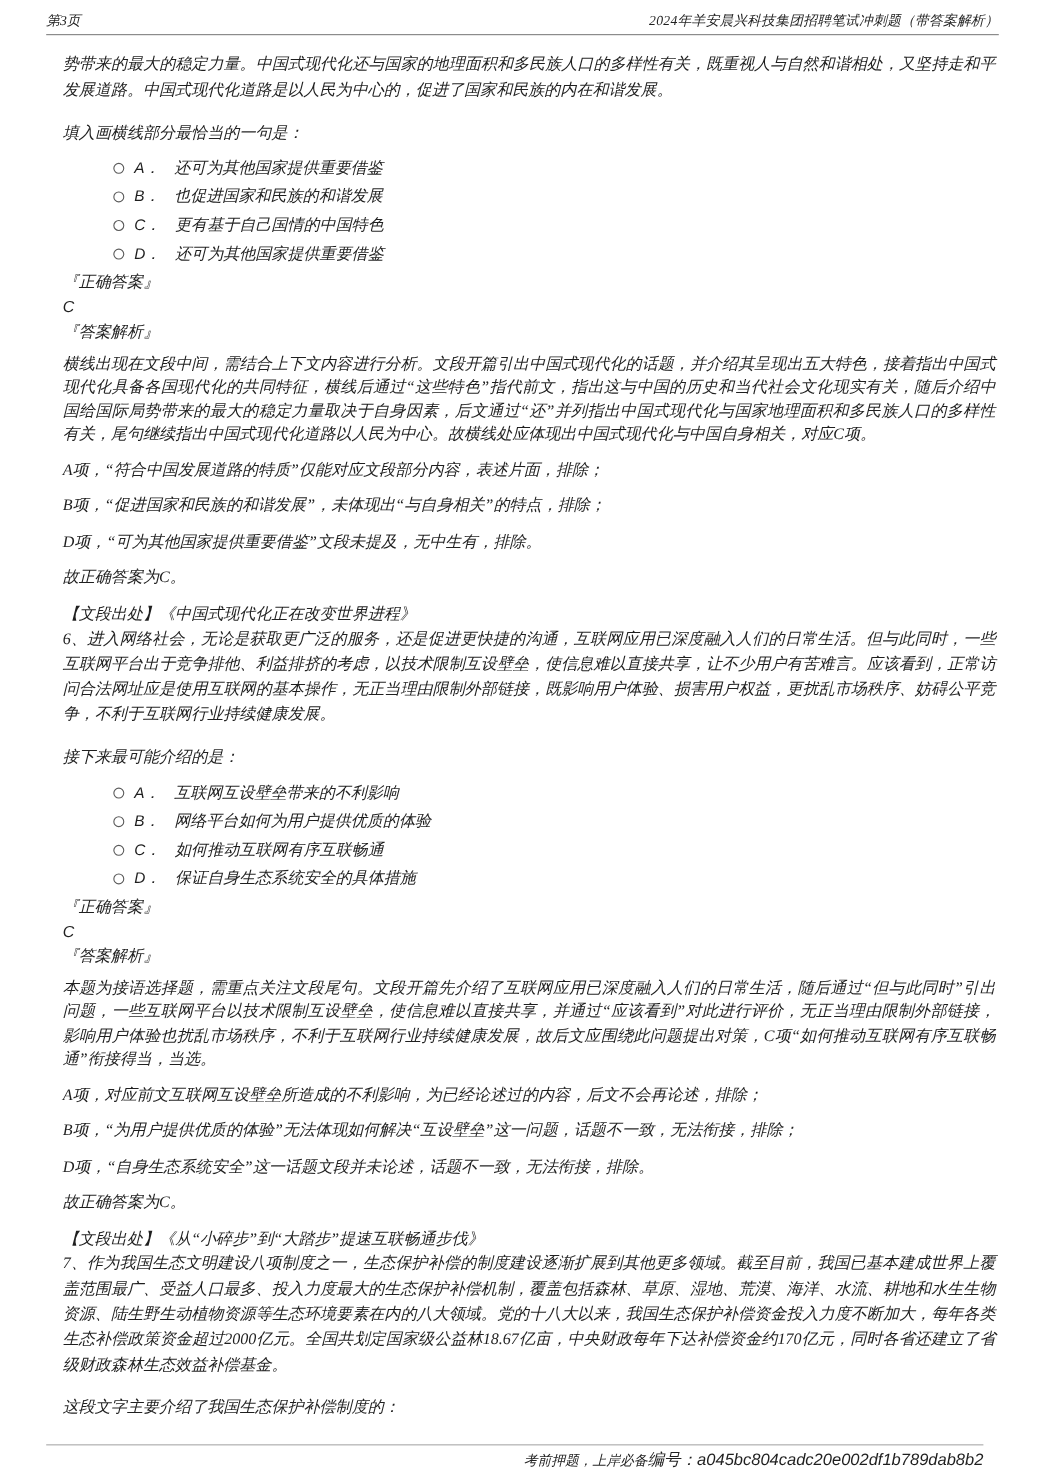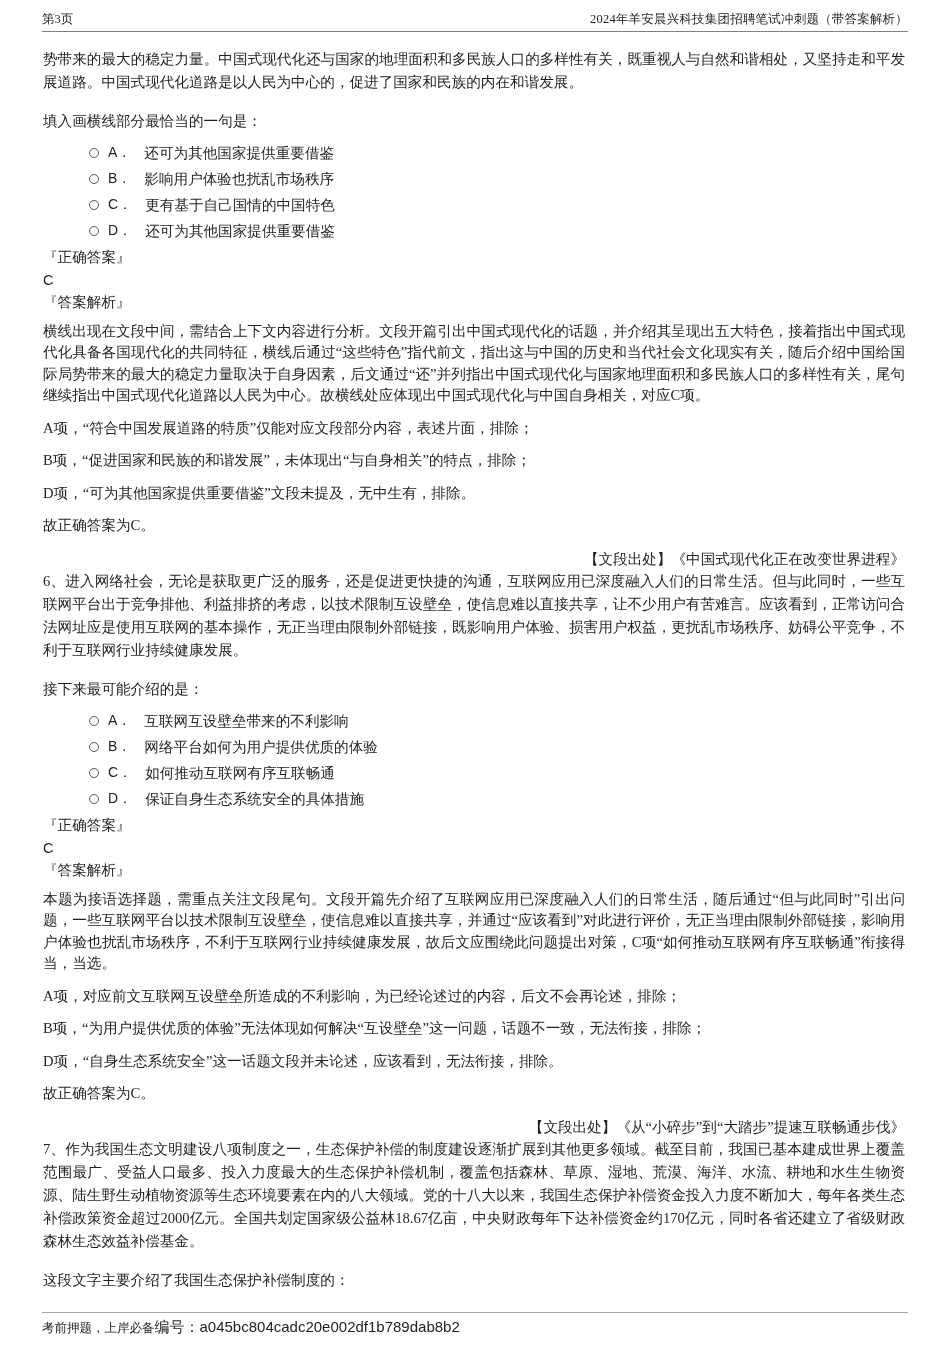--- a/index.html
+++ b/index.html
@@ -6,36 +6,37 @@
   html, body { background: #ffffff; }
   .page {
     position: relative;
     width: 950px;
     height: 1344px;
     margin: 0 auto;
     background: #ffffff;
     font-family: "Liberation Serif", serif;
     color: #1f1f1f;
     overflow: hidden;
+    font-style: italic;
   }
   
   .header {
     display: flex;
     justify-content: space-between;
     align-items: flex-end;
     margin: 12px 42px 0 42px;
     padding-bottom: 4px;
     border-bottom: 1px solid #808080;
     font-size: 12.5px;
     line-height: 15px;
   }
   .header .doc-title { letter-spacing: 0.2px; }
   
   .content {
-    padding: 0 45px 0 43px;
+    padding: 0 45px 0 57px;
     font-size: 14.6px;
   }
   .para {
     margin-top: 16px;
     line-height: 23px;
     text-align: justify;
   }
   .prompt { margin-top: 16px; line-height: 22px; }
   .options { margin: 8px 0 2px 46px; }
   .option {
@@ -64,32 +65,32 @@
     font-family: "Liberation Sans", sans-serif;
     font-size: 14.5px;
     line-height: 22.5px;
   }
   .analysis {
     margin-top: 7px;
     line-height: 21.5px;
     text-align: justify;
   }
   .point { margin-top: 11px; line-height: 21.5px; text-align: justify; }
-  .source { margin-top: 12px; line-height: 21.5px; text-align: right; }
+  .source { margin-top: 12px; line-height: 21.5px; }
   .stem { line-height: 23px; text-align: justify; }
   
   .footer {
     position: absolute;
     left: 42px;
-    right: 42px;
+    right: 56px;
     bottom: 8px;
     border-top: 1px solid #a8a8a8;
     padding-top: 6px;
     display: flex;
-    justify-content: flex-start;
+    justify-content: flex-end;
     align-items: baseline;
     font-size: 12.5px;
     line-height: 15px;
   }
   .footer .serial { font-family: "Liberation Sans", sans-serif; font-size: 15px; }
 </style>
 </head>
 <body>
 
 <div class="page">
@@ -106,21 +107,21 @@
 
     <div class="options">
       <div class="option">
         <span class="radio"></span>
         <span class="letter">A．</span>
         <span class="opt-text">还可为其他国家提供重要借鉴</span>
       </div>
       <div class="option">
         <span class="radio"></span>
         <span class="letter">B．</span>
-        <span class="opt-text">影响用户体验也扰乱市场秩序</span>
+        <span class="opt-text">也促进国家和民族的和谐发展</span>
       </div>
       <div class="option">
         <span class="radio"></span>
         <span class="letter">C．</span>
         <span class="opt-text">更有基于自己国情的中国特色</span>
       </div>
       <div class="option">
         <span class="radio"></span>
         <span class="letter">D．</span>
         <span class="opt-text">还可为其他国家提供重要借鉴</span>
@@ -162,21 +163,21 @@
         <span class="opt-text">保证自身生态系统安全的具体措施</span>
       </div>
     </div>
 
     <div class="ans-line">『正确答案』</div>
     <div class="ans-letter">C</div>
     <div class="ans-line">『答案解析』</div>
     <p class="analysis">本题为接语选择题，需重点关注文段尾句。文段开篇先介绍了互联网应用已深度融入人们的日常生活，随后通过“但与此同时”引出问题，一些互联网平台以技术限制互设壁垒，使信息难以直接共享，并通过“应该看到”对此进行评价，无正当理由限制外部链接，影响用户体验也扰乱市场秩序，不利于互联网行业持续健康发展，故后文应围绕此问题提出对策，C项“如何推动互联网有序互联畅通”衔接得当，当选。</p>
     <p class="point">A项，对应前文互联网互设壁垒所造成的不利影响，为已经论述过的内容，后文不会再论述，排除；</p>
     <p class="point">B项，“为用户提供优质的体验”无法体现如何解决“互设壁垒”这一问题，话题不一致，无法衔接，排除；</p>
-    <p class="point">D项，“自身生态系统安全”这一话题文段并未论述，应该看到，无法衔接，排除。</p>
+    <p class="point">D项，“自身生态系统安全”这一话题文段并未论述，话题不一致，无法衔接，排除。</p>
     <p class="point">故正确答案为C。</p>
     <p class="source">【文段出处】《从“小碎步”到“大踏步”提速互联畅通步伐》</p>
 
     <p class="stem">7、作为我国生态文明建设八项制度之一，生态保护补偿的制度建设逐渐扩展到其他更多领域。截至目前，我国已基本建成世界上覆盖范围最广、受益人口最多、投入力度最大的生态保护补偿机制，覆盖包括森林、草原、湿地、荒漠、海洋、水流、耕地和水生生物资源、陆生野生动植物资源等生态环境要素在内的八大领域。党的十八大以来，我国生态保护补偿资金投入力度不断加大，每年各类生态补偿政策资金超过2000亿元。全国共划定国家级公益林18.67亿亩，中央财政每年下达补偿资金约170亿元，同时各省还建立了省级财政森林生态效益补偿基金。</p>
     <p class="prompt">这段文字主要介绍了我国生态保护补偿制度的：</p>
 
   </div>
 
   <div class="footer">
     <span>考前押题，上岸必备</span>

